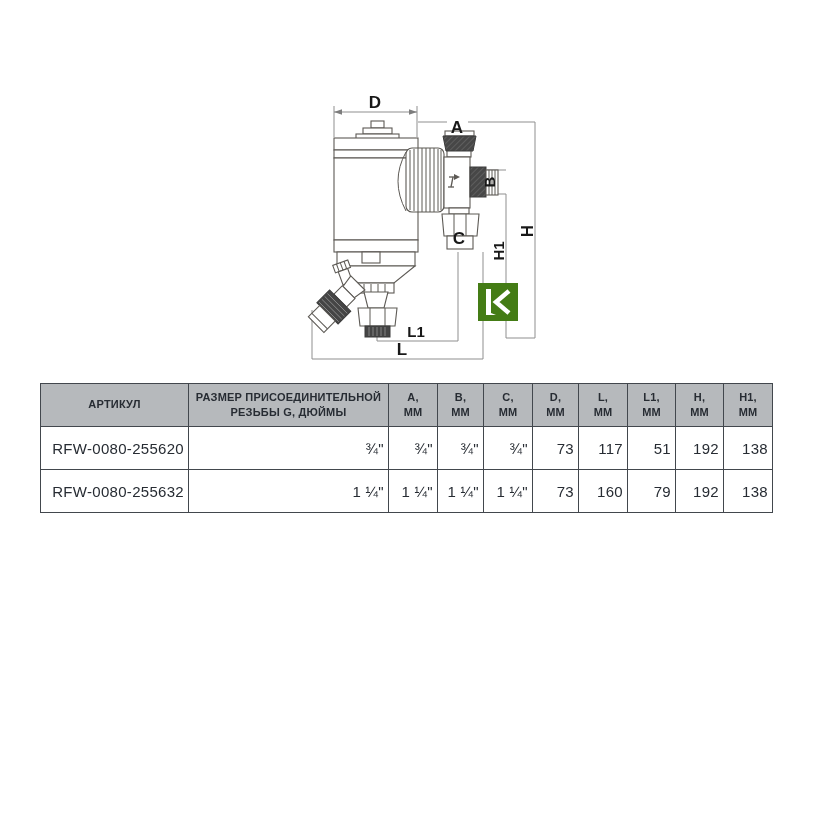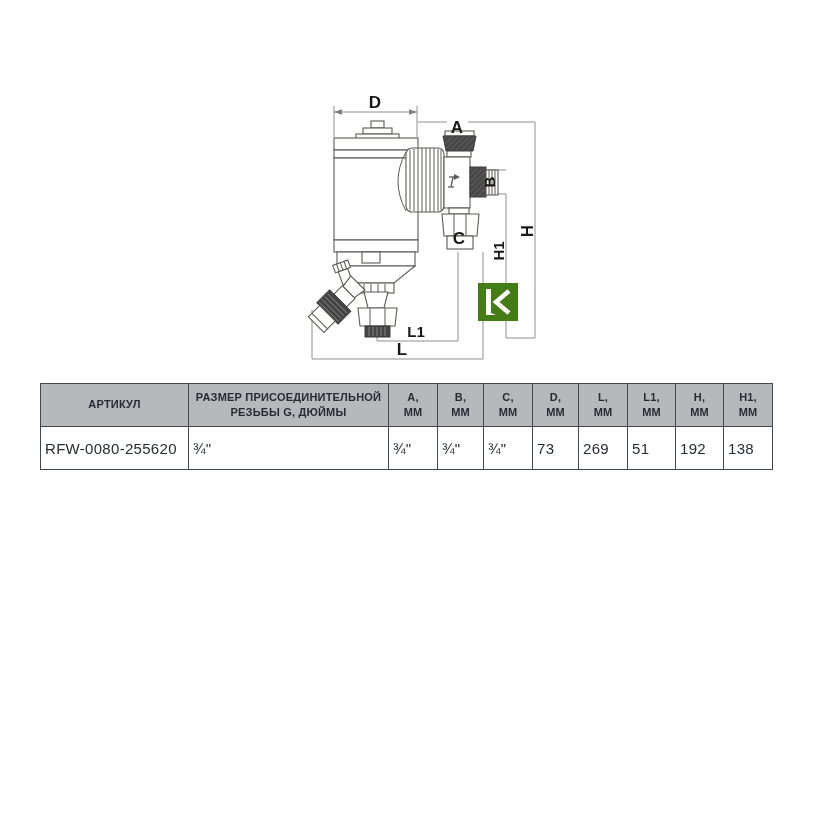--- a/index.html
+++ b/index.html
@@ -27,21 +27,21 @@
     border:1px solid #42474d;
   }
   table.spec-table th {
     background:#b6b9bc; color:#272c33;
     font-size:11px; font-weight:bold; text-transform:uppercase;
     line-height:1.4; padding:4px 3px; text-align:center;
     letter-spacing:0.2px; height:34px; vertical-align:middle;
   }
   table.spec-table td {
     background:#ffffff; color:#272c33;
-    font-size:15px; text-align:left; vertical-align:middle;
+    font-size:15px; text-align:right; vertical-align:middle;
     height:42px; letter-spacing:0.3px; padding:0 4px;
   }
   .hline2 { display:block; }
 </style>
 </head>
 <body>
 
 <div class="page">
 
   <svg class="diagram" width="814" height="380" viewBox="0 0 814 380">
@@ -245,21 +245,33 @@
         </tr>
     </thead>
     <tbody>
         <tr>
           <td>RFW-0080-255620</td>
           <td>¾"</td>
           <td>¾"</td>
           <td>¾"</td>
           <td>¾"</td>
           <td>73</td>
-          <td>269</td>
+          <td>117</td>
           <td>51</td>
+          <td>192</td>
+          <td>138</td>
+        </tr>
+        <tr>
+          <td>RFW-0080-255632</td>
+          <td>1 ¼"</td>
+          <td>1 ¼"</td>
+          <td>1 ¼"</td>
+          <td>1 ¼"</td>
+          <td>73</td>
+          <td>160</td>
+          <td>79</td>
           <td>192</td>
           <td>138</td>
         </tr>
       </tbody>
   </table>
 
 </div>
 
 </body></html>

